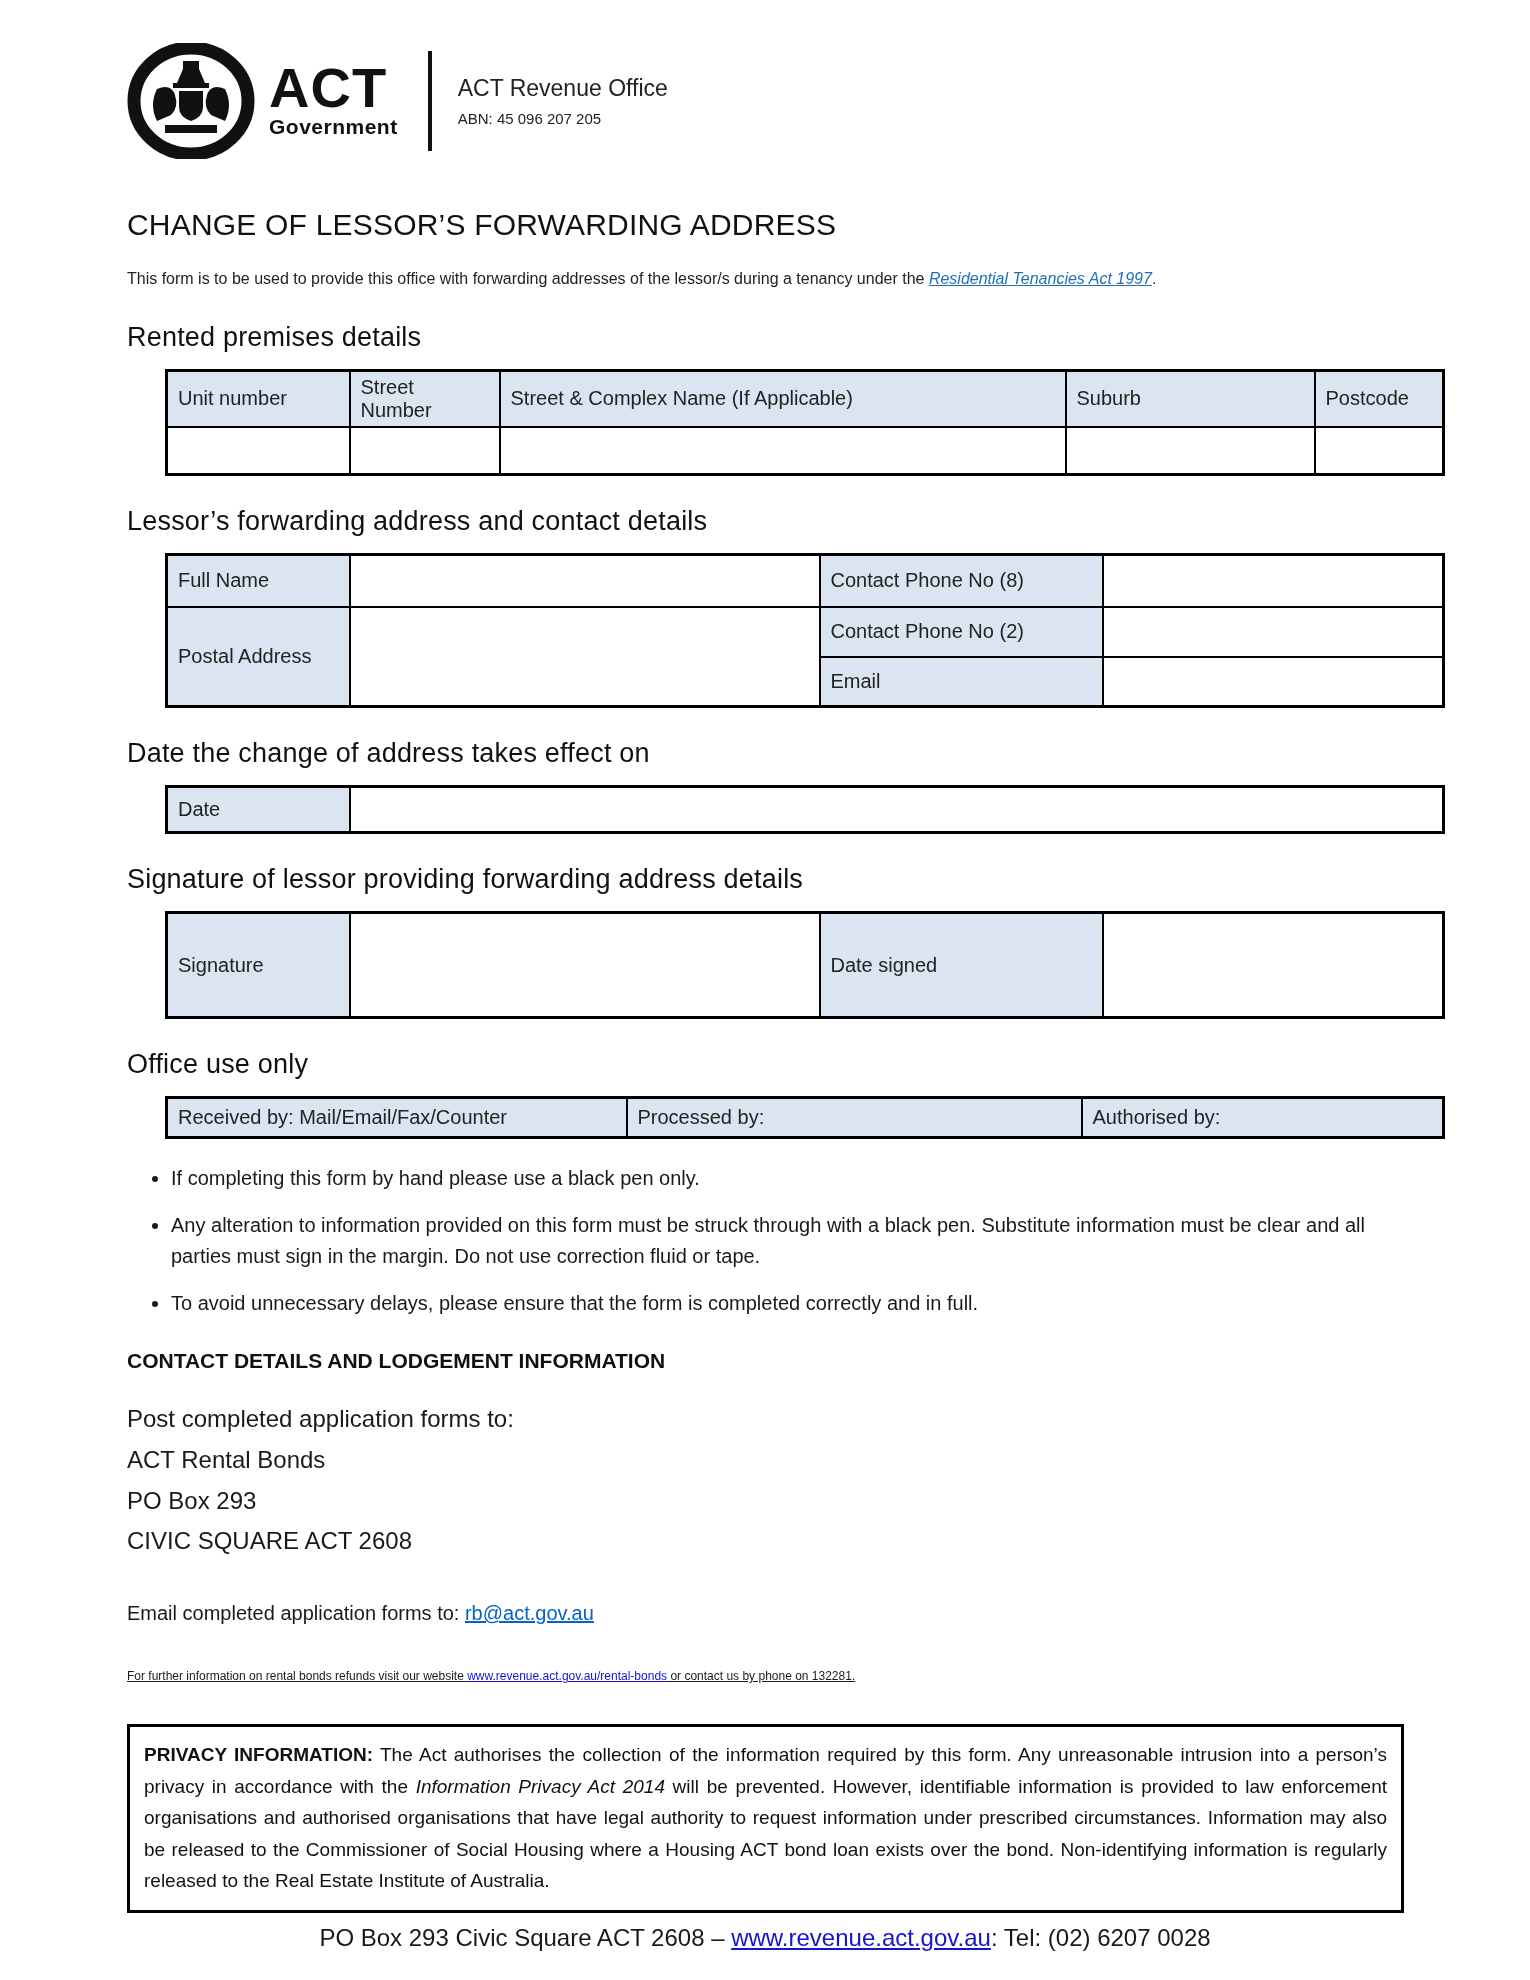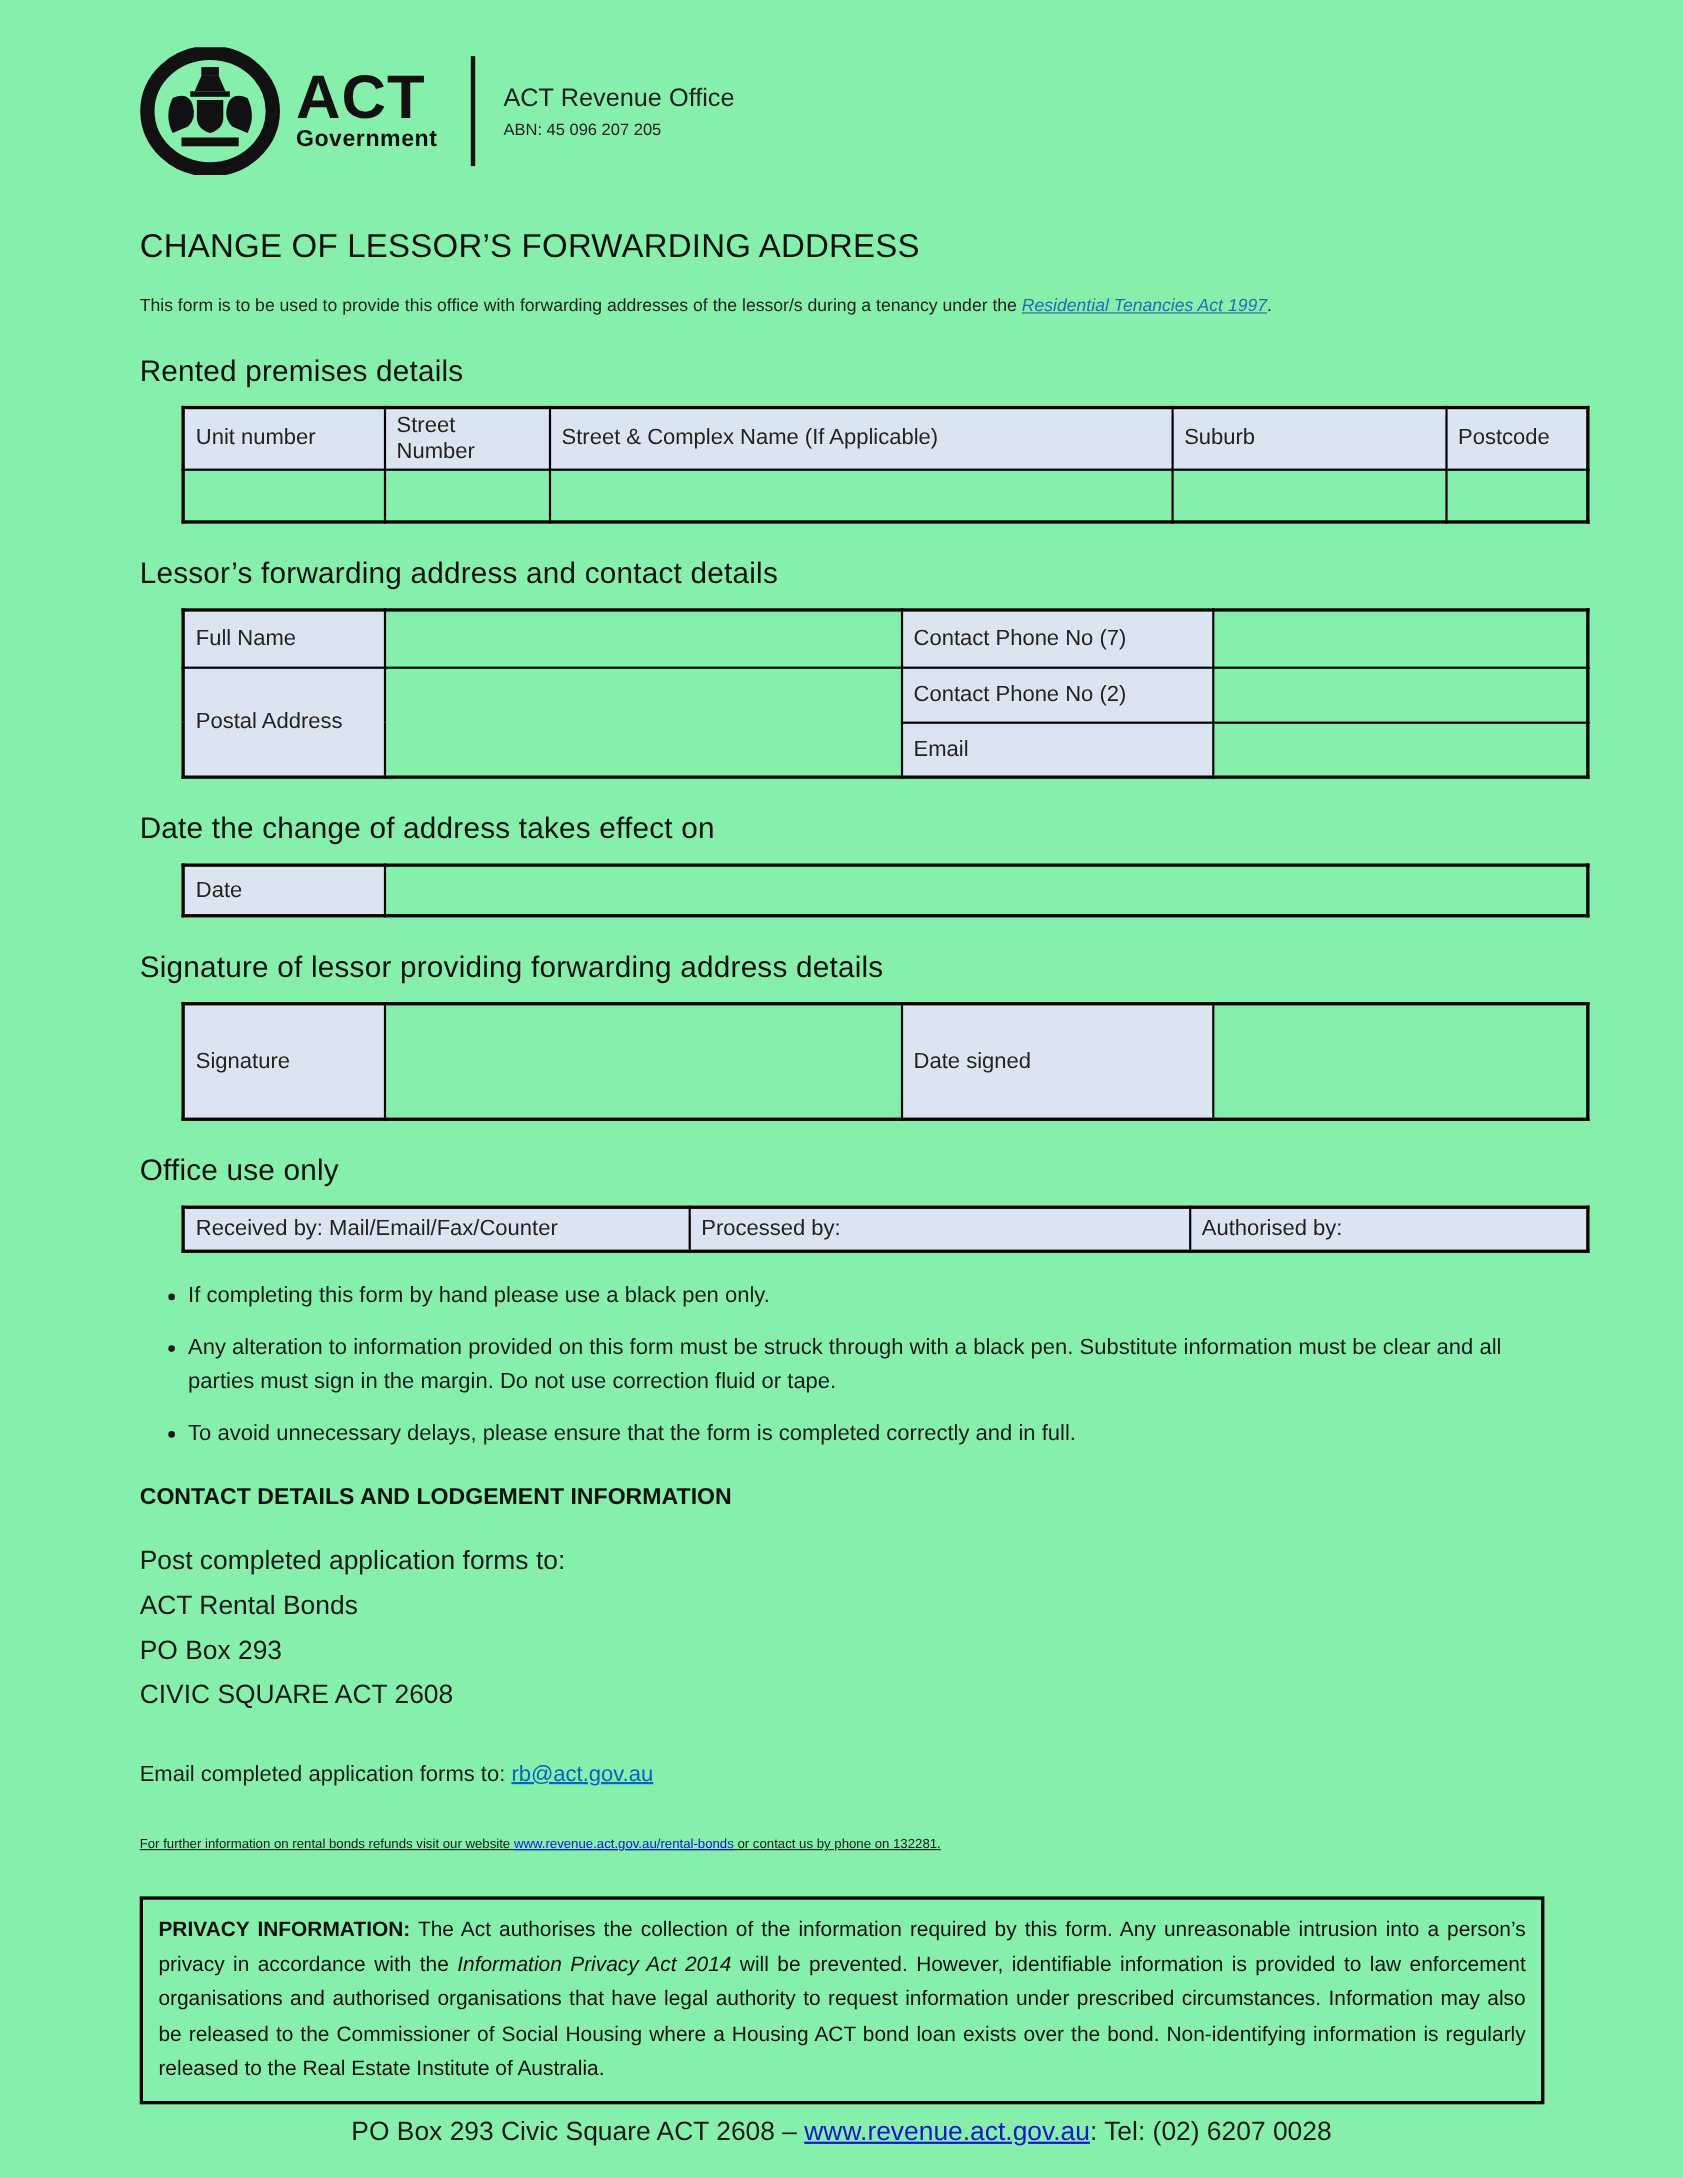--- a/index.html
+++ b/index.html
@@ -1,17 +1,17 @@
 <!DOCTYPE html>
 <html><head>
 <meta charset="utf-8">
 <style>
   html,body { margin:0; padding:0; background:#e9e9e9; }
   .page {
-    width:1530px; height:1980px; background:#86efac; position:relative;
+    width:1530px; height:1980px; background:#ffffff; position:relative;
     font-family:"Liberation Sans", sans-serif; color:#1a1a1a; overflow:hidden;
     margin:0 auto; box-sizing:border-box; padding:40px 126px 0 127px;
   }
   
   .hdr { display:flex; align-items:center; height:122px; }
   .crest { width:128px; height:116px; flex:0 0 auto; }
   .wordmark { margin-left:14px; display:flex; flex-direction:column; }
   .wordmark .act { font-size:56px; font-weight:900; letter-spacing:1px; line-height:0.9; color:#111; }
   .wordmark .gov { font-size:21px; font-weight:700; color:#111; margin-top:2px; letter-spacing:0.5px; }
   .hdr-divider { width:4px; background:#111; height:100px; margin:0 26px 0 30px; }
@@ -124,21 +124,21 @@
     <colgroup>
         <col style="width:183px">
         <col style="width:470px">
         <col style="width:283px">
         <col style="width:341px">
       </colgroup>
     <tbody>
         <tr class="tall">
       <td class="lbl">Full Name</td>
       <td></td>
-      <td class="lbl">Contact Phone No (7)</td>
+      <td class="lbl">Contact Phone No (8)</td>
       <td></td>
     </tr>
     <tr class="mid">
       <td class="lbl" rowspan="2">Postal Address</td>
       <td rowspan="2"></td>
       <td class="lbl">Contact Phone No (2)</td>
       <td></td>
     </tr>
     <tr class="mid">
       <td class="lbl">Email</td>

